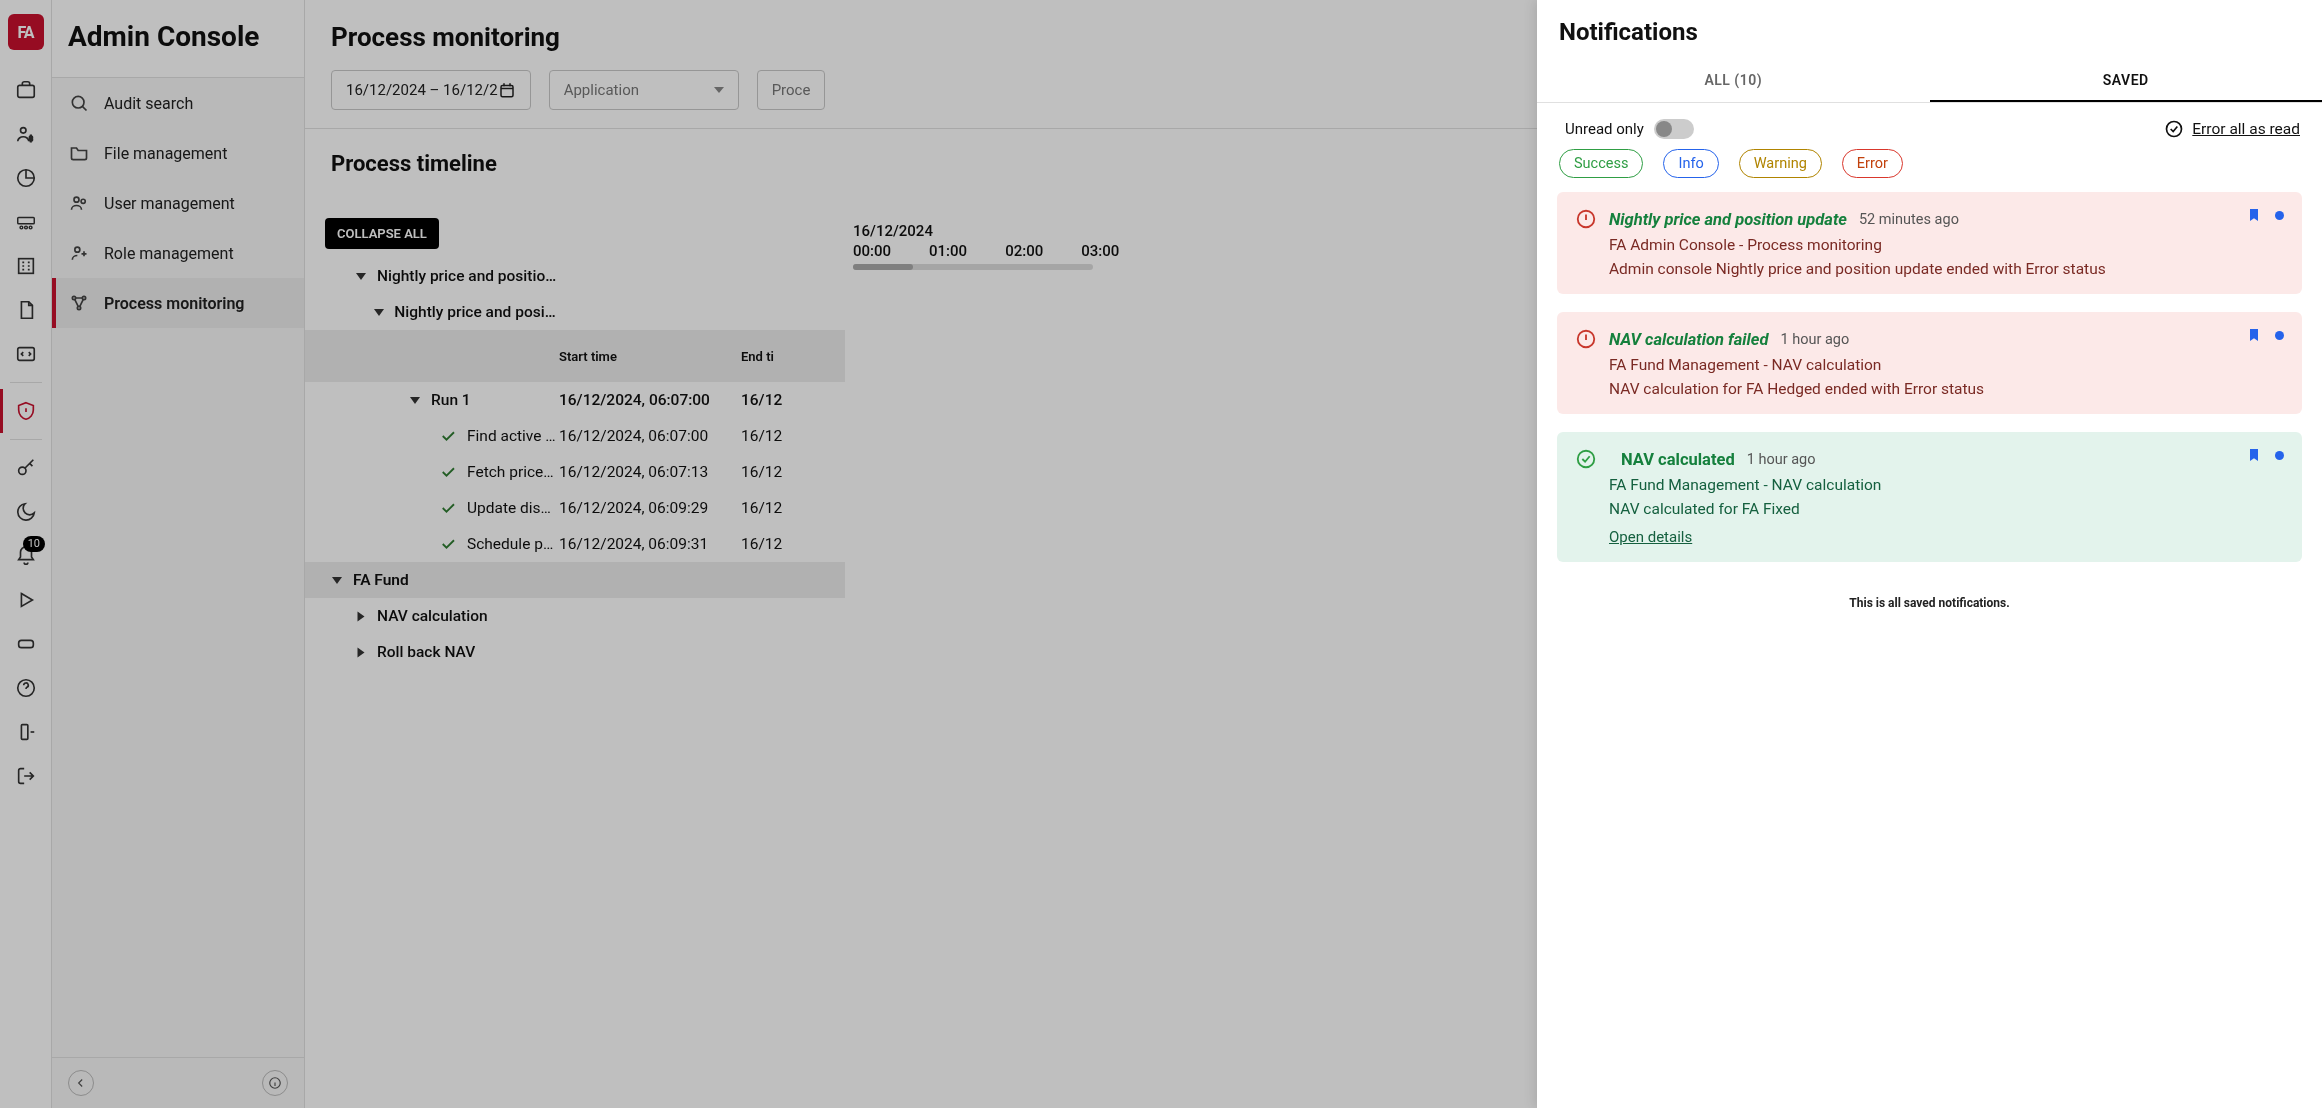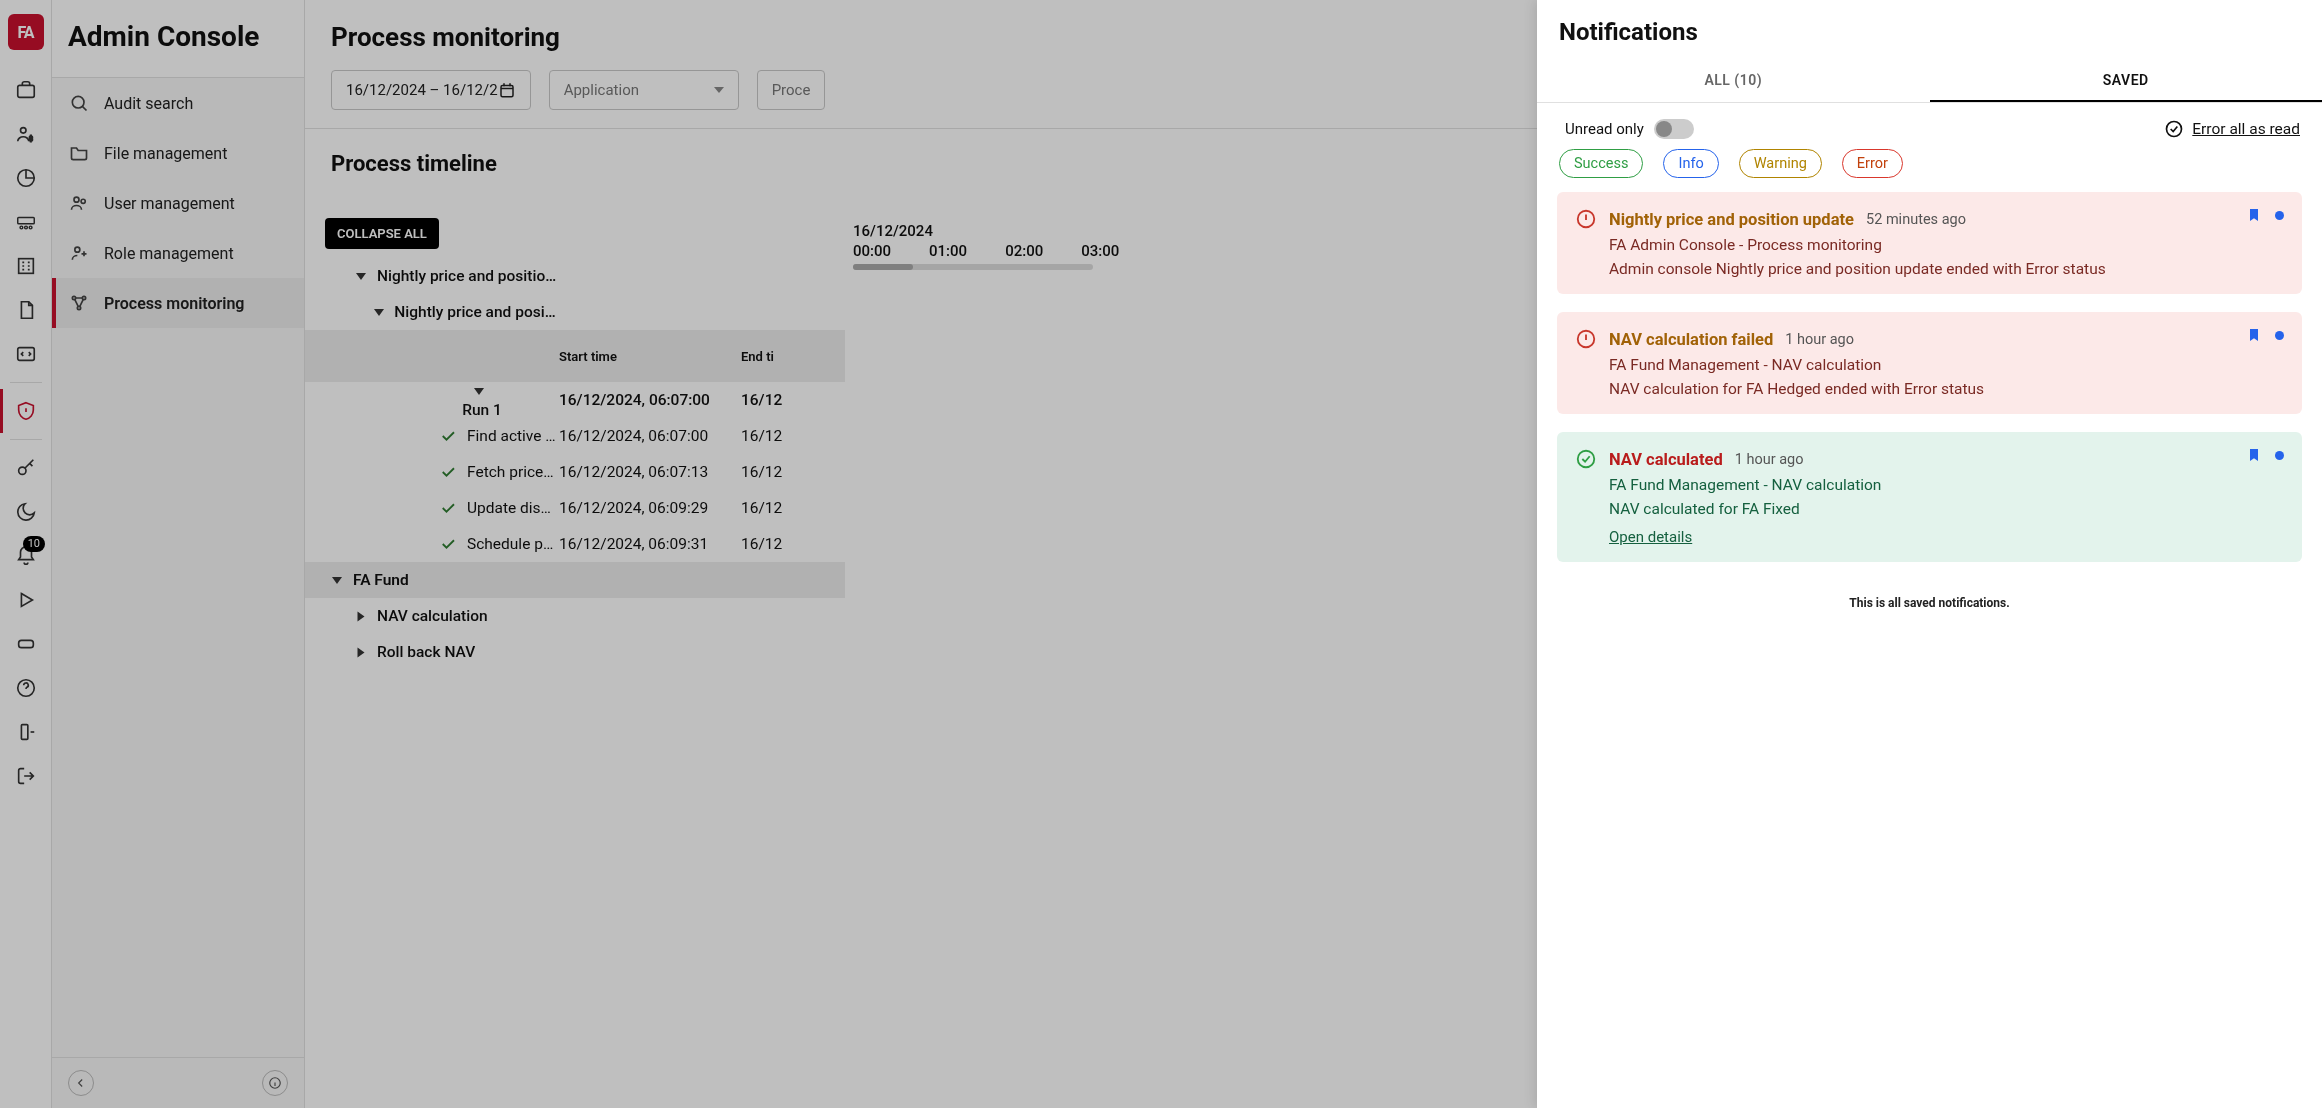--- a/index.html
+++ b/index.html
@@ -49,21 +49,21 @@
   .tl-head-row .c3 {}
   .tl-row { display:flex; align-items:center; height:36px; font-size:15.5px;}
   .tl-row.group { font-weight:500;}
   .tl-row.section-hdr { background:#ededed; font-weight:600;}
   .caret { width:20px; height:20px; display:flex; align-items:center; justify-content:center; margin-right:6px;}
   .caret::before { content:""; display:inline-block; width:0;height:0; border-left:5px solid transparent; border-right:5px solid transparent; border-top:7px solid #333;}
   .caret.right::before { transform:rotate(-90deg);}
   .indent0 { padding-left:22px;}
   .indent1 { padding-left:46px;}
   .indent2 { padding-left:64px;}
-  .indent3 { padding-left:100px;flex-direction:column;}
+  .indent3 { padding-left:100px;}
   .indent4 { padding-left:134px;}
   .tl-cell-name { width:254px; display:flex; align-items:center; overflow:hidden; white-space:nowrap; text-overflow:ellipsis;}
   .tl-cell-start { width:182px;}
   .tl-cell-end { flex:1; white-space:nowrap; overflow:hidden;}
   .check { color:#2f7d32; margin-right:10px;}
 
   .tl-right { flex:1; position:relative;}
   .time-scale { display:flex; flex-direction:column; padding-left:8px;}
   .time-date { font-size:15px; font-weight:500; margin-bottom:2px;}
   .time-ticks { display:flex; gap:38px; font-size:15px; font-weight:500;}
@@ -88,22 +88,22 @@
   .chip.warning { border-color:#b08400; color:#b08400;}
   .chip.error   { border-color:#d9372c; color:#c2410c;}
 
   .notif-list { padding:0 20px; overflow:auto;}
   .card { border-radius:6px; padding:16px 18px 16px 18px; margin-bottom:18px; position:relative;}
   .card.error-card { background:#fce9e8;}
   .card.success-card { background:#e3f3ec;}
   .card-row1 { display:flex; align-items:center; gap:12px;}
   .card-icon { width:22px; height:22px; flex:none;}
   .card-title { font-weight:700; font-size:16.5px;}
-  .card-title.err { color:#a16207;}
-  .card-title.ok { color:#b91c1c;}
+  .card-title.err { color:#15803d;font-style:italic;}
+  .card-title.ok { color:#15803d;margin-left:12px;}
   .card-time { color:#555; font-size:14.5px;}
   .bookmark { position:absolute; top:14px; right:40px; color:#2563eb;}
   .dot { position:absolute; top:19px; right:18px; width:9px;height:9px;border-radius:50%; background:#2563eb;}
   .card-body { padding-left:34px; margin-top:6px; font-size:15.5px;}
   .card-body .line1.err { color:#7a2a24;}
   .card-body .line2.err { color:#7a2a24;}
   .card-body .line1.ok { color:#15603f;}
   .card-body .line2.ok { color:#15603f;}
   .card-body .line2 { margin-top:6px;}
   .open-link { margin-top:10px; display:inline-block; color:#15603f; text-decoration:underline; font-size:15px;}

